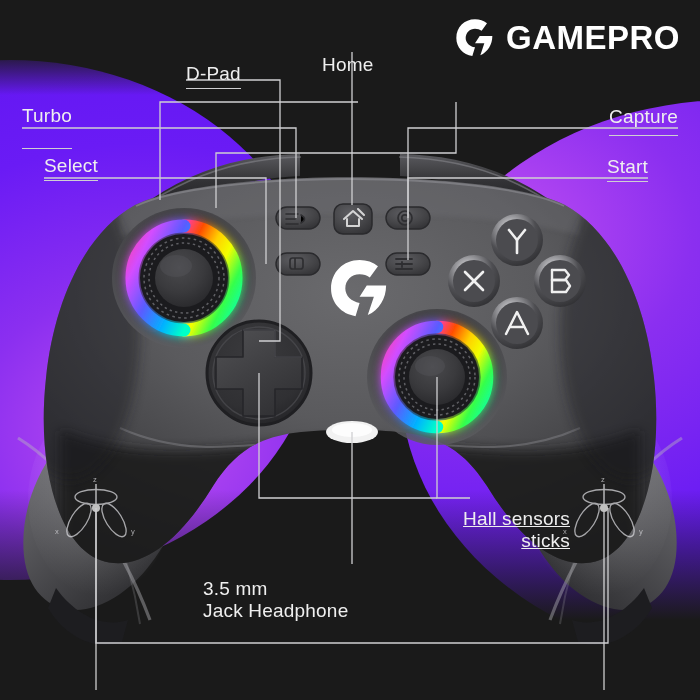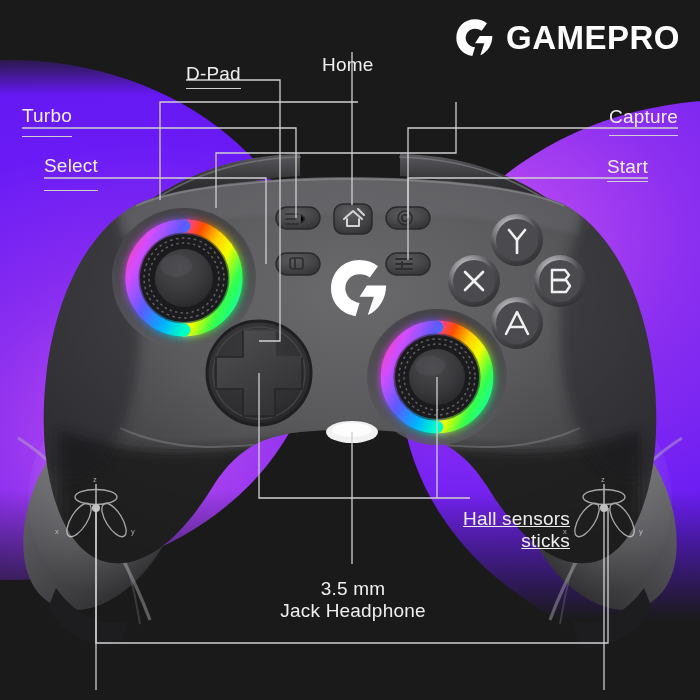--- a/index.html
+++ b/index.html
@@ -48,21 +48,21 @@
   #annotations { position:absolute; left:0; top:0; width:700px; height:700px; z-index:9; }
   .lbl {
     position:absolute;
     font-size:19px;
     letter-spacing:0.2px;
     color:#efefef;
     white-space:pre;
     line-height:1.18;
   }
   .lbl.r { text-align:right; }
-  .lbl.c { text-align:center; }
+  .lbl.c { }
   #lines { position:absolute; left:0; top:0; z-index:8; }
 </style>
 </head>
 <body>
 
 <div id="stage">
 
   <div class="blob" id="blob-left"></div>
   <div class="blob" id="blob-right"></div>
   <div id="blob-top-fade"></div>
@@ -405,22 +405,22 @@
     <path d="M470,498 L437,498 L437,377"></path>
     <path d="M437,498 L352,498"></path>
     <path d="M352,498 L259,498 L259,373"></path>
 
     <path d="M352,564 L352,432"></path>
 
     <path d="M96,508 L96,643 L608,643 L608,508"></path>
   </svg>
 
   <div id="annotations">
-    <div class="lbl" style="left: 22px; top: 105px; border-bottom: 1.3px solid rgb(207, 207, 210); padding-bottom: 9px; display: inline-block;">Turbo</div>
-    <div class="lbl" style="left: 44px; top: 155px; border-bottom: 1.3px solid rgb(207, 207, 210); padding-bottom: 13px; display: inline-block;">Select</div>
+    <div class="lbl" style="left: 22px; top: 105px; border-bottom: 1.3px solid rgb(207, 207, 210); padding-bottom: 21px; display: inline-block;">Turbo</div>
+    <div class="lbl" style="left: 44px; top: 155px; border-bottom: 1.3px solid rgb(207, 207, 210); padding-bottom: 3px; display: inline-block;">Select</div>
     <div class="lbl" style="left: 186px; top: 63px; border-bottom: 1.3px solid rgb(207, 207, 210); padding-bottom: 3px; display: inline-block;">D-Pad</div>
     <div class="lbl" style="left:322px; top:37px;margin-top:17px;">Home</div>
     <div class="lbl r" style="right: 22px; top: 106px; border-bottom: 1.3px solid rgb(207, 207, 210); padding-bottom: 7px; display: inline-block;">Capture</div>
     <div class="lbl r" style="right: 52px; top: 156px; border-bottom: 1.3px solid rgb(207, 207, 210); padding-bottom: 3px; display: inline-block; text-align: right;">Start</div>
     <div class="lbl r" style="left:365px; top:508px; width:205px; text-align:right;text-decoration:underline;">Hall sensors
 sticks</div>
     <div class="lbl c" style="left:203px; top:578px; width:300px;">3.5 mm
 Jack Headphone</div>
   </div>
 

